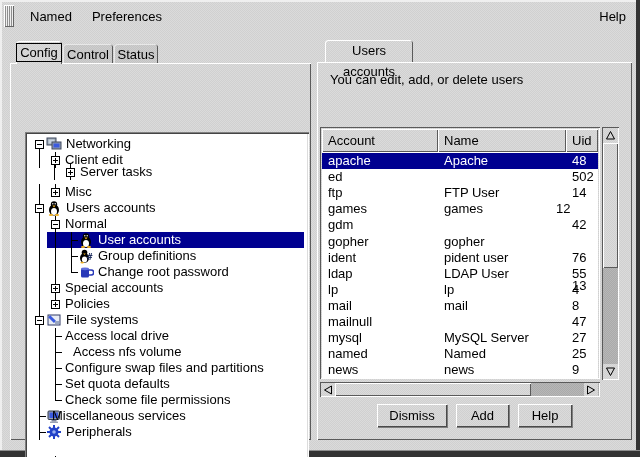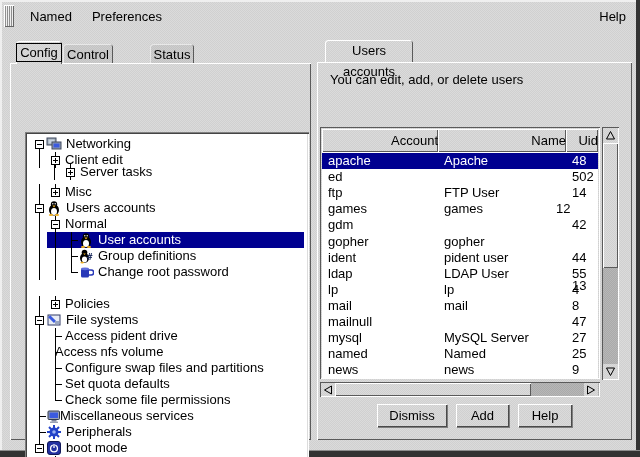--- a/index.html
+++ b/index.html
@@ -4,21 +4,21 @@
 <style>
   html,body{margin:0;padding:0;}
   body{font-family:"Liberation Sans",sans-serif;background:#9a9a9a;}
   .window{position:relative;width:640px;height:457px;overflow:hidden;
     background-color:#d6d6d6;
     background-image:conic-gradient(#dbdbdb 25%, #d0d0d0 0 50%, #dbdbdb 0 75%, #d0d0d0 0);
     background-size:2px 2px;
     font-size:13px;color:#000;}
   .tex{background-color:#d6d6d6;
     background-image:conic-gradient(#dbdbdb 25%, #d0d0d0 0 50%, #dbdbdb 0 75%, #d0d0d0 0);
-    background-size:2px 2px;text-align:right;}
+    background-size:2px 2px;}
   .tex-dark{background-color:#b2b2b2;
     background-image:conic-gradient(#b7b7b7 25%, #aaa 0 50%, #b7b7b7 0 75%, #aaa 0);
     background-size:2px 2px;}
   .abs{position:absolute;}
   .raised{box-shadow:inset 1px 1px 0 #ffffff, inset -1px -1px 0 #5a5a5a;}
   .sunken{box-shadow:inset 1px 1px 0 #5a5a5a, inset -1px -1px 0 #ffffff;}
   .sunken2{background:#fff;box-shadow:inset 1px 1px 0 #808080, inset 2px 2px 0 #454545, inset -1px -1px 0 #ffffff, inset -2px -2px 0 #dcdcdc;}
   
   .edge-top{left:0;top:0;right:0;height:2px;background:#efefef;}
   .edge-left{left:0;top:0;bottom:0;width:2px;background:#efefef;}
@@ -84,21 +84,21 @@
     <div class="menuspacer"></div>
     <div class="menuitem">Help</div>
   </div>
 
   <div class="tab active tex" style="left:16px;width:46px;">
     <span class="focusrect">Config</span>
   </div>
   <div class="tab inactive" style="left:63px;width:50px;">
     <span>Control</span>
   </div>
-  <div class="tab inactive" style="left:114px;width:44px;margin-left:36px;">
+  <div class="tab inactive" style="left:114px;width:44px;">
     <span>Status</span>
   </div>
 
   <div class="abs page tex raised" style="left:10px;top:63px;width:301px;height:377px;">
     <div class="abs sunken2 treearea">
       <div class="tree">
           <div class="trow" style="top: 2px;">
             <div class="tline" style="left: 12px; top: 12px; width: 1px; height: 4px;"></div>
             <div class="tbox" style="left: 8px; top: 4px;">
               <i class="h"></i>
@@ -215,20 +215,30 @@
             <div class="tline" style="left: 44px; top: 8px; width: 7px; height: 1px;"></div>
             <span class="ticon" style="left: 51px;">
               <svg viewBox="0 0 16 16">
                 <path d="M11 6 h2.2 a2 2 0 0 1 0 5 H11" fill="none" stroke="#2838b8" stroke-width="1.6"></path>
                 <rect x="3" y="4.5" width="8" height="9" rx="1.5" fill="#2838b8"></rect>
                 <ellipse cx="7" cy="4.8" rx="4" ry="1.4" fill="#6070e0"></ellipse>
               </svg>
             </span>
             <span class="tlabel" style="left: 71px;">Change root password</span>
           </div>
+          <div class="trow" style="top: 146px;">
+            <div class="tline" style="left: 12px; top: 0px; width: 1px; height: 16px;"></div>
+            <div class="tline" style="left: 28px; top: 0px; width: 1px; height: 4px;"></div>
+            <div class="tline" style="left: 28px; top: 12px; width: 1px; height: 4px;"></div>
+            <div class="tbox" style="left: 24px; top: 4px;">
+              <i class="h"></i>
+              <i class="v"></i>
+            </div>
+            <span class="tlabel" style="left: 38px;">Special accounts</span>
+          </div>
           <div class="trow" style="top: 162px;">
             <div class="tline" style="left: 12px; top: 0px; width: 1px; height: 16px;"></div>
             <div class="tline" style="left: 28px; top: 0px; width: 1px; height: 4px;"></div>
             <div class="tbox" style="left: 24px; top: 4px;">
               <i class="h"></i>
               <i class="v"></i>
             </div>
             <span class="tlabel" style="left: 38px;">Policies</span>
           </div>
           <div class="trow" style="top: 178px;">
@@ -243,27 +253,27 @@
                 <path d="M3.2 4.2 L9 10" stroke="#3a5adf" stroke-width="3"></path>
                 <rect x="9" y="9" width="4" height="3" fill="#9aa6c0"></rect>
               </svg>
             </span>
             <span class="tlabel" style="left: 39px;">File systems</span>
           </div>
           <div class="trow" style="top: 194px;">
             <div class="tline" style="left: 12px; top: 0px; width: 1px; height: 16px;"></div>
             <div class="tline" style="left: 28px; top: 0px; width: 1px; height: 16px;"></div>
             <div class="tline" style="left: 28px; top: 8px; width: 7px; height: 1px;"></div>
-            <span class="tlabel" style="left: 38px;">Access pident drive</span>
+            <span class="tlabel" style="left: 38px;">Access local drive</span>
           </div>
           <div class="trow" style="top: 210px;">
             <div class="tline" style="left: 12px; top: 0px; width: 1px; height: 16px;"></div>
             <div class="tline" style="left: 28px; top: 0px; width: 1px; height: 16px;"></div>
             <div class="tline" style="left: 28px; top: 8px; width: 7px; height: 1px;"></div>
-            <span class="tlabel" style="left: 28px;">Access nfs volume</span>
+            <span class="tlabel" style="left: 46px;">Access nfs volume</span>
           </div>
           <div class="trow" style="top: 226px;">
             <div class="tline" style="left: 12px; top: 0px; width: 1px; height: 16px;"></div>
             <div class="tline" style="left: 28px; top: 0px; width: 1px; height: 16px;"></div>
             <div class="tline" style="left: 28px; top: 8px; width: 7px; height: 1px;"></div>
             <span class="tlabel" style="left: 38px;">Configure swap files and partitions</span>
           </div>
           <div class="trow" style="top: 242px;">
             <div class="tline" style="left: 12px; top: 0px; width: 1px; height: 16px;"></div>
             <div class="tline" style="left: 28px; top: 0px; width: 1px; height: 16px;"></div>
@@ -280,21 +290,21 @@
             <div class="tline" style="left: 12px; top: 0px; width: 1px; height: 16px;"></div>
             <div class="tline" style="left: 12px; top: 8px; width: 7px; height: 1px;"></div>
             <span class="ticon" style="left: 19px;">
               <svg viewBox="0 0 16 16">
                 <rect x="2" y="3" width="11.5" height="8.5" rx="1" fill="#9aa2b4" stroke="#303a50" stroke-width="1"></rect>
                 <rect x="3.5" y="4.5" width="8.5" height="5.5" fill="#3a5adf"></rect>
                 <rect x="5.5" y="12" width="5" height="1.6" fill="#7a829a"></rect>
                 <rect x="4" y="13.6" width="8" height="1.4" fill="#9aa2b4"></rect>
               </svg>
             </span>
-            <span class="tlabel" style="left: 33px;">Miscellaneous services</span>
+            <span class="tlabel" style="left: 25px;">Miscellaneous services</span>
           </div>
           <div class="trow" style="top: 290px;">
             <div class="tline" style="left: 12px; top: 0px; width: 1px; height: 16px;"></div>
             <div class="tline" style="left: 12px; top: 8px; width: 7px; height: 1px;"></div>
             <span class="ticon" style="left: 19px;">
               <svg viewBox="0 0 16 16">
                 <g stroke="#2242c8" stroke-width="2">
                   <line x1="8" y1="1" x2="8" y2="4"></line>
                   <line x1="8" y1="12" x2="8" y2="15"></line>
                   <line x1="1" y1="8" x2="4" y2="8"></line>
@@ -303,35 +313,20 @@
                   <line x1="10.8" y1="10.8" x2="13" y2="13"></line>
                   <line x1="13" y1="3" x2="10.8" y2="5.2"></line>
                   <line x1="3" y1="13" x2="5.2" y2="10.8"></line>
                 </g>
                 <circle cx="8" cy="8" r="4.5" fill="#2242c8"></circle>
                 <circle cx="8" cy="8" r="1.8" fill="#9ab0f0"></circle>
               </svg>
             </span>
             <span class="tlabel" style="left: 39px;">Peripherals</span>
           </div>
-          <div class="trow" style="top: 306px;">
-            <div class="tline" style="left: 12px; top: 0px; width: 1px; height: 4px;"></div>
-            <div class="tbox" style="left: 8px; top: 4px;">
-              <i class="h"></i>
-            </div>
-            <span class="ticon" style="left: 19px;">
-              <svg viewBox="0 0 16 16">
-                <rect x="1.5" y="1.5" width="13" height="13" rx="2.5" fill="#2230a0" stroke="#101858" stroke-width="1"></rect>
-                <circle cx="8" cy="8.5" r="3.4" fill="none" stroke="#fff" stroke-width="1.3"></circle>
-                <line x1="8" y1="3.8" x2="8" y2="8.2" stroke="#2230a0" stroke-width="2.4"></line>
-                <line x1="8" y1="4" x2="8" y2="8" stroke="#fff" stroke-width="1.3"></line>
-              </svg>
-            </span>
-            <span class="tlabel" style="left: 39px;">boot mode</span>
-          </div>
           <div class="trow" style="top: 322px;">
             <div class="tline" style="left: 28px; top: 0px; width: 1px; height: 8px;"></div>
             <span class="tlabel" style="left: 38px;">default boot mode</span>
           </div>
         </div>
     </div>
   </div>
 
   <div class="tab active tex" style="left:325px;width:88px;top:40px;height:22px;">
     <span>Users accounts</span>
@@ -372,21 +367,21 @@
           <span class="lcell" style="left: 250px; width: 26px;">42</span>
         </div>
         <div class="lrow" style="top: 81.5px;">
           <span class="lcell" style="left: 6px; width: 112px;">gopher</span>
           <span class="lcell" style="left: 122px; width: 124px;">gopher</span>
           <span class="lcell" style="left: 250px; width: 26px; margin-top: 44px;">13</span>
         </div>
         <div class="lrow" style="top: 97.6px;">
           <span class="lcell" style="left: 122px; width: 124px;">pident user</span>
           <span class="lcell" style="left: 6px; width: 112px;">ident</span>
-          <span class="lcell" style="left: 250px; width: 26px;">44</span>
+          <span class="lcell" style="left: 250px; width: 26px;">76</span>
         </div>
         <div class="lrow" style="top: 113.7px;">
           <span class="lcell" style="left: 6px; width: 112px;">ldap</span>
           <span class="lcell" style="left: 122px; width: 124px;">LDAP User</span>
           <span class="lcell" style="left: 250px; width: 26px;">55</span>
         </div>
         <div class="lrow" style="top: 129.8px;">
           <span class="lcell" style="left: 6px; width: 112px;">lp</span>
           <span class="lcell" style="left: 122px; width: 124px;">lp</span>
           <span class="lcell" style="left: 250px; width: 26px;">4</span>

